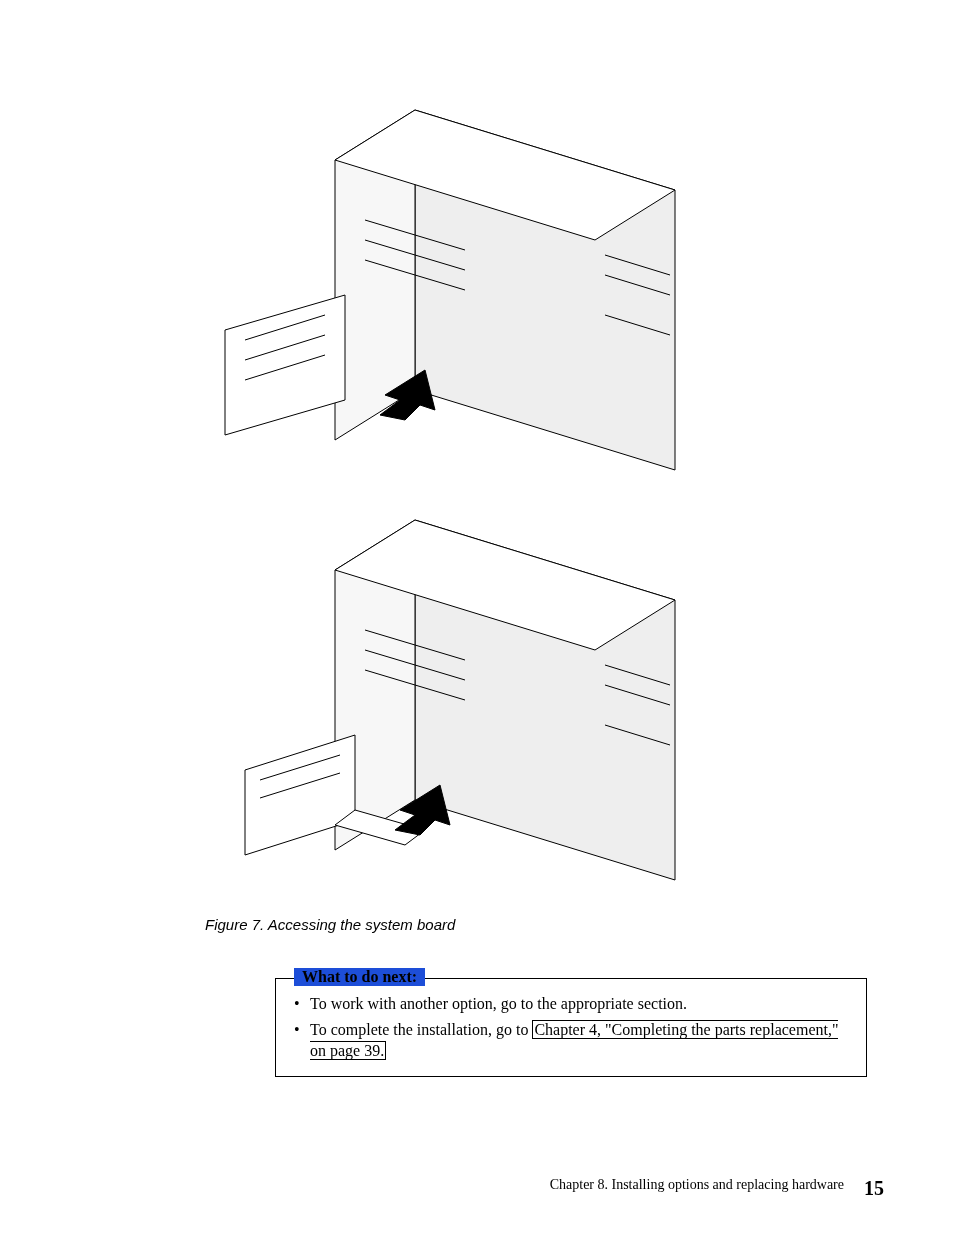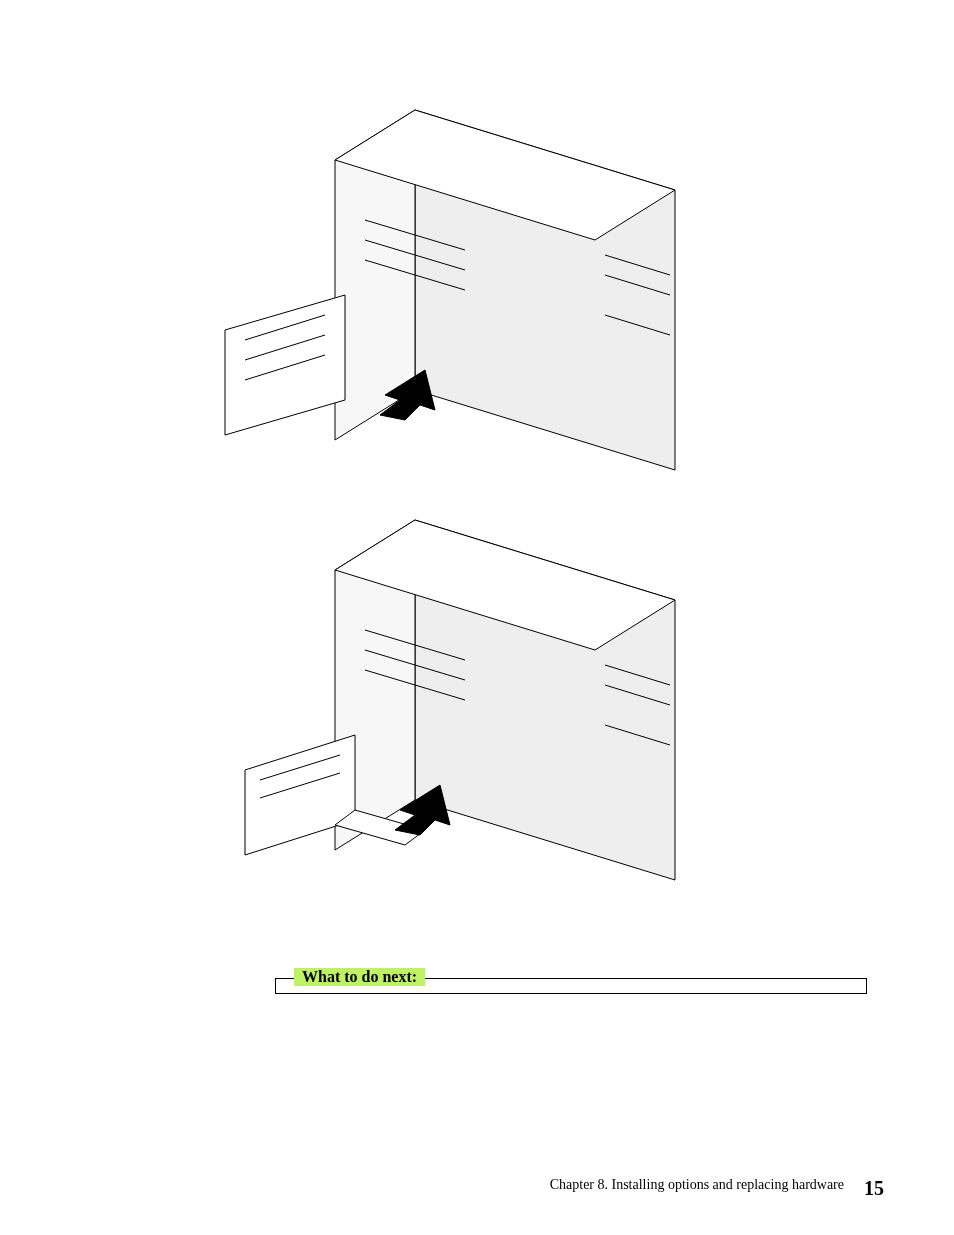--- a/index.html
+++ b/index.html
@@ -37,21 +37,21 @@
   left: 275px;
   top: 978px;
   width: 592px;
   border: 1px solid #000;
   box-sizing: border-box;
 }
 .next-box .legend {
   position: absolute;
   top: -11px;
   left: 18px;
-  background: #bef264;
+  background: #1d4ed8;
   padding: 0 8px;
   font-size: 16px;
   font-weight: bold;
   text-align: right;
 }
 .next-box ul {
   list-style: none;
   margin: 14px 18px 14px 18px;
   padding: 0;
   font-size: 16px;
@@ -135,25 +135,32 @@
 
         <polygon points="40,260 150,225 150,310 40,345" fill="#fff"></polygon>
         <line x1="55" y1="270" x2="135" y2="245"></line>
         <line x1="55" y1="288" x2="135" y2="263"></line>
 
         <polygon points="150,300 220,320 200,335 130,315" fill="#fff"></polygon>
 
         <polygon points="235,275 195,300 210,305 190,320 215,325 230,310 245,315" fill="#000"></polygon>
       </g>
     </svg>
+    <div class="caption">Figure 7. Accessing the system board</div>
   </div>
 
   <div class="next-box">
     <div class="legend">What to do next:</div>
     <ul>
+      <li>
+        <span>To work with another option, go to the appropriate section.</span>
+      </li>
+      <li>
+        <span>To complete the installation, go to </span><span class="link-box">Chapter 4, "Completing the parts replacement," on page 39.</span>
+      </li>
     </ul>
   </div>
 
   <div class="footer">
     <span class="footer-chapter">Chapter 8. Installing options and replacing hardware</span>
     <span class="footer-page">15</span>
   </div>
 
 </div>
 

